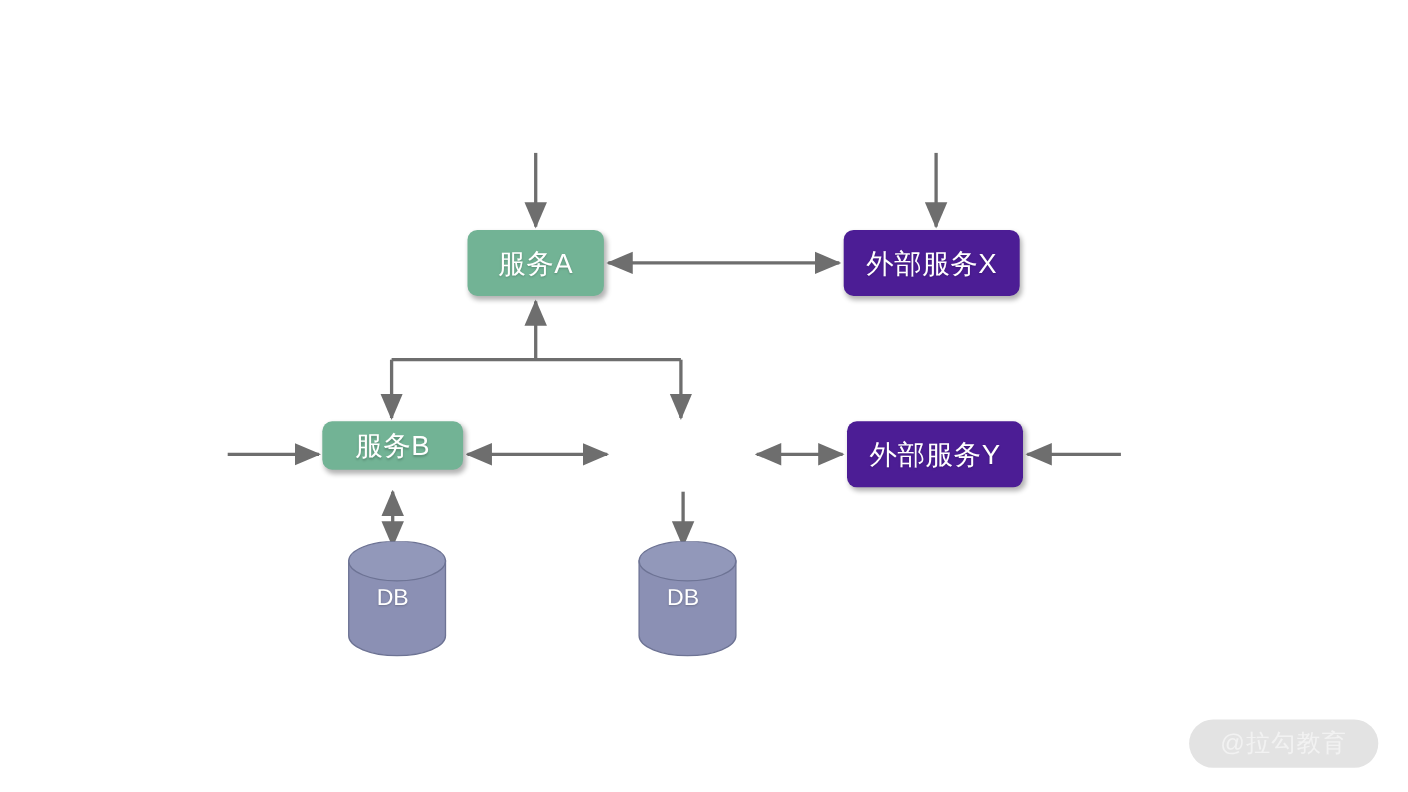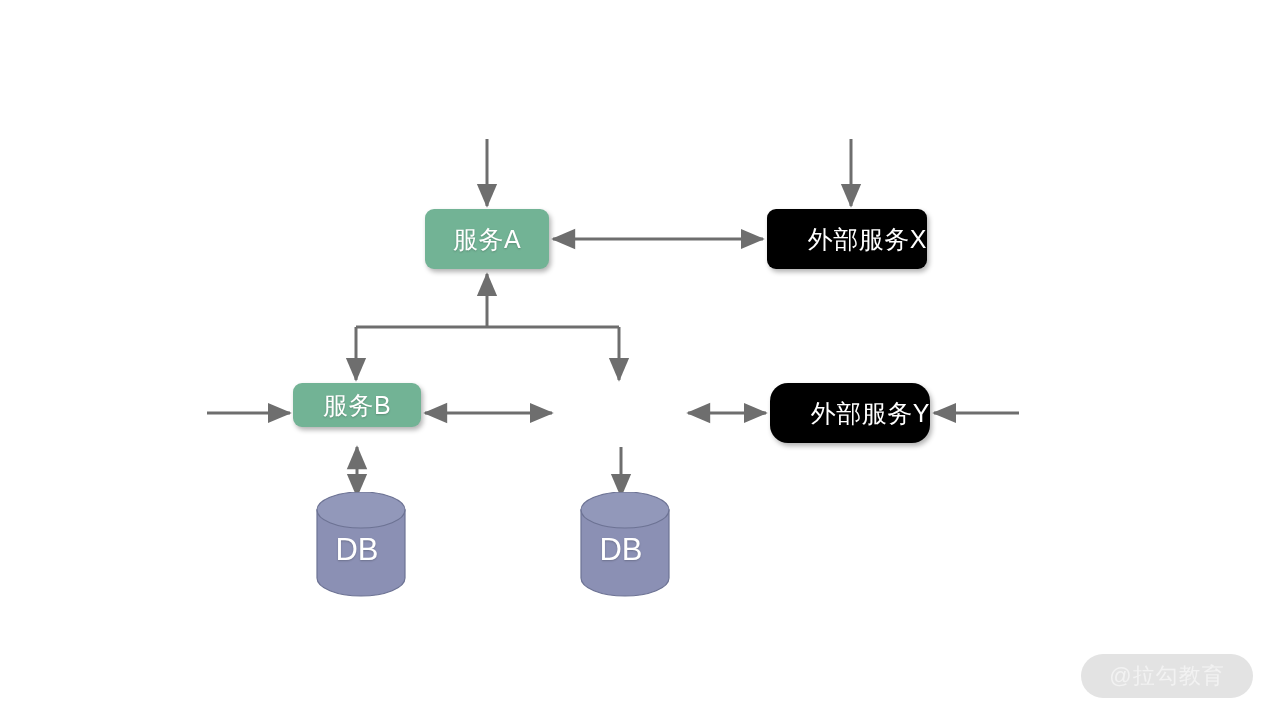--- a/index.html
+++ b/index.html
@@ -33,34 +33,34 @@
     justify-content: center;
     border-radius: 9px;
     color: #ffffff;
     font-size: 25px;
     letter-spacing: 0.5px;
     text-shadow: 0 1px 2px rgba(0,0,0,0.22);
     box-shadow: 2px 3px 5px rgba(0,0,0,0.30);
     z-index: 3;
   }
   .node.green { background: #72b395; }
-  .node.orange { background: #000000; justify-content: flex-end; }
+  .node.orange { background: #4c1d95; }
 
   .db {
     position: absolute;
     z-index: 3;
   }
   .db svg { display: block; }
   .db-label {
     position: absolute;
     left: 0;
     width: 100%;
     text-align: center;
     color: #ffffff;
-    font-size: 31px;
+    font-size: 21px;
     text-shadow: 0 1px 2px rgba(0,0,0,0.22);
     pointer-events: none;
   }
 
   .watermark {
     position: absolute;
     display: flex;
     align-items: center;
     justify-content: center;
     background: #e3e3e3;
@@ -122,21 +122,21 @@
 
   <div class="node orange" style="left:767px; top:209px; width:160px; height:60px;">
     <span>外部服务X</span>
   </div>
 
   <div class="node green" style="left:293px; top:383px; width:128px; height:44px;">
     <span>服务B</span>
   </div>
 
 
-  <div class="node orange" style="left:770px; top:383px; width:160px; height:60px;border-radius:18px;">
+  <div class="node orange" style="left:770px; top:383px; width:160px; height:60px;">
     <span>外部服务Y</span>
   </div>
 
   <div class="db" style="left:313px; top:492px; width:88px; height:100px;">
     <svg width="96" height="108" viewBox="0 0 96 108" xmlns="http://www.w3.org/2000/svg">
       <g>
         <path d="M4,18 L4,86 A44,18 0 0 0 92,86 L92,18 z" fill="#8b90b4" stroke="#6d7394" stroke-width="1.2"></path>
         <ellipse cx="48" cy="18" rx="44" ry="18" fill="#9298ba" stroke="#6d7394" stroke-width="1.2"></ellipse>
       </g>
     </svg>

